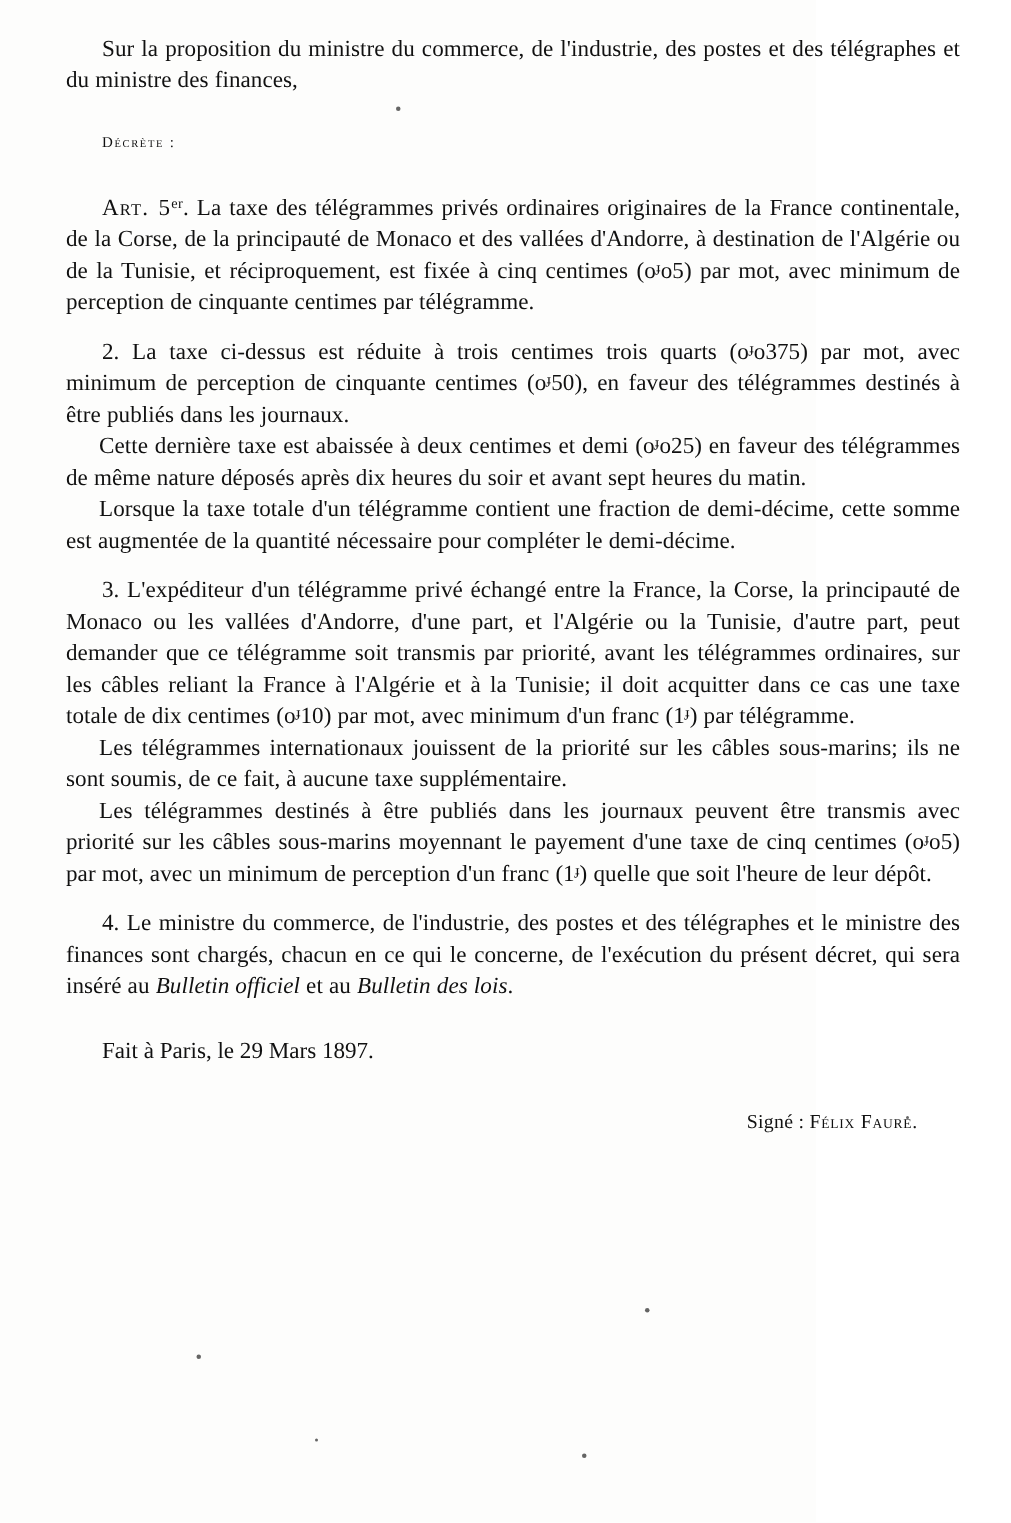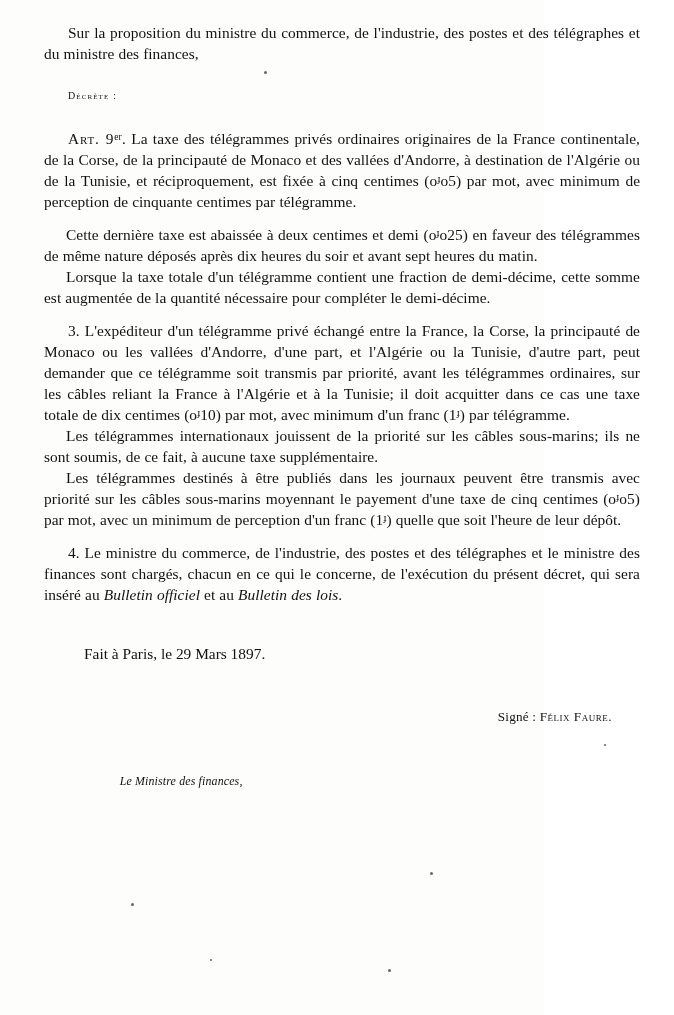--- a/index.html
+++ b/index.html
@@ -60,21 +60,21 @@
     font-size: 0.62em;
     vertical-align: 0.46em;
     letter-spacing: 0.2px;
   }
   em, .ital { font-style: italic; }
 
   
   .dateline {
     font-size: 15.4px;
     text-indent: 24px;
-    margin: 16px;
+    margin: 0;
   }
   .signed-main {
     font-size: 13.2px;
     font-variant: small-caps;
     letter-spacing: 0.5px;
     text-align: right;
     padding-right: 28px;
     margin: 0;
   }
   .signed-main .pre { font-variant: normal; letter-spacing: 0.2px; }
@@ -129,26 +129,30 @@
 
     <div class="gap-lg"></div>
 
     <p class="para" style="text-indent:24px;">
       <span class="decrete">Décrète :</span>
     </p>
 
     <div class="gap-xl"></div>
 
     <p class="para indent">
-      <span class="artlabel">Art. 9</span><sup class="ord">er</sup>.
+      <span class="artlabel">Art. 5</span><sup class="ord">er</sup>.
       <span>La taxe des télégrammes privés ordinaires originaires de la France continentale, de la Corse, de la principauté de Monaco et des vallées d'Andorre, à destination de l'Algérie ou de la Tunisie, et réciproquement, est fixée à cinq centimes (oᶡo5) par mot, avec minimum de perception de cinquante centimes par télégramme.</span>
     </p>
 
     <div class="gap-md"></div>
 
+    <p class="para indent">
+      <span>2.</span>
+      <span>La taxe ci-dessus est réduite à trois centimes trois quarts (oᶡo375) par mot, avec minimum de perception de cinquante centimes (oᶡ50), en faveur des télégrammes destinés à être publiés dans les journaux.</span>
+    </p>
     <p class="para tight">Cette dernière taxe est abaissée à deux centimes et demi (oᶡo25) en faveur des télégrammes de même nature déposés après dix heures du soir et avant sept heures du matin.</p>
     <p class="para tight">Lorsque la taxe totale d'un télégramme contient une fraction de demi-décime, cette somme est augmentée de la quantité nécessaire pour compléter le demi-décime.</p>
 
     <div class="gap-md"></div>
 
     <p class="para indent">
       <span>3.</span>
       <span>L'expéditeur d'un télégramme privé échangé entre la France, la Corse, la principauté de Monaco ou les vallées d'Andorre, d'une part, et l'Algérie ou la Tunisie, d'autre part, peut demander que ce télégramme soit transmis par priorité, avant les télégrammes ordinaires, sur les câbles reliant la France à l'Algérie et à la Tunisie; il doit acquitter dans ce cas une taxe totale de dix centimes (oᶡ10) par mot, avec minimum d'un franc (1ᶡ) par télégramme.</span>
     </p>
     <p class="para tight">Les télégrammes internationaux jouissent de la priorité sur les câbles sous-marins; ils ne sont soumis, de ce fait, à aucune taxe supplémentaire.</p>
@@ -169,20 +173,19 @@
 
     <p class="signed-main">
       <span class="pre">Signé : </span><span>Félix Faure.</span>
     </p>
 
     <div style="height:26px;"></div>
 
     <div class="countersign">
 
       <div class="cs-col cs-left">
-        <p class="cs-title">Le Ministre des finances,</p>
       </div>
 
 
     </div>
 
   </div>
 </div>
 
 </body></html>

